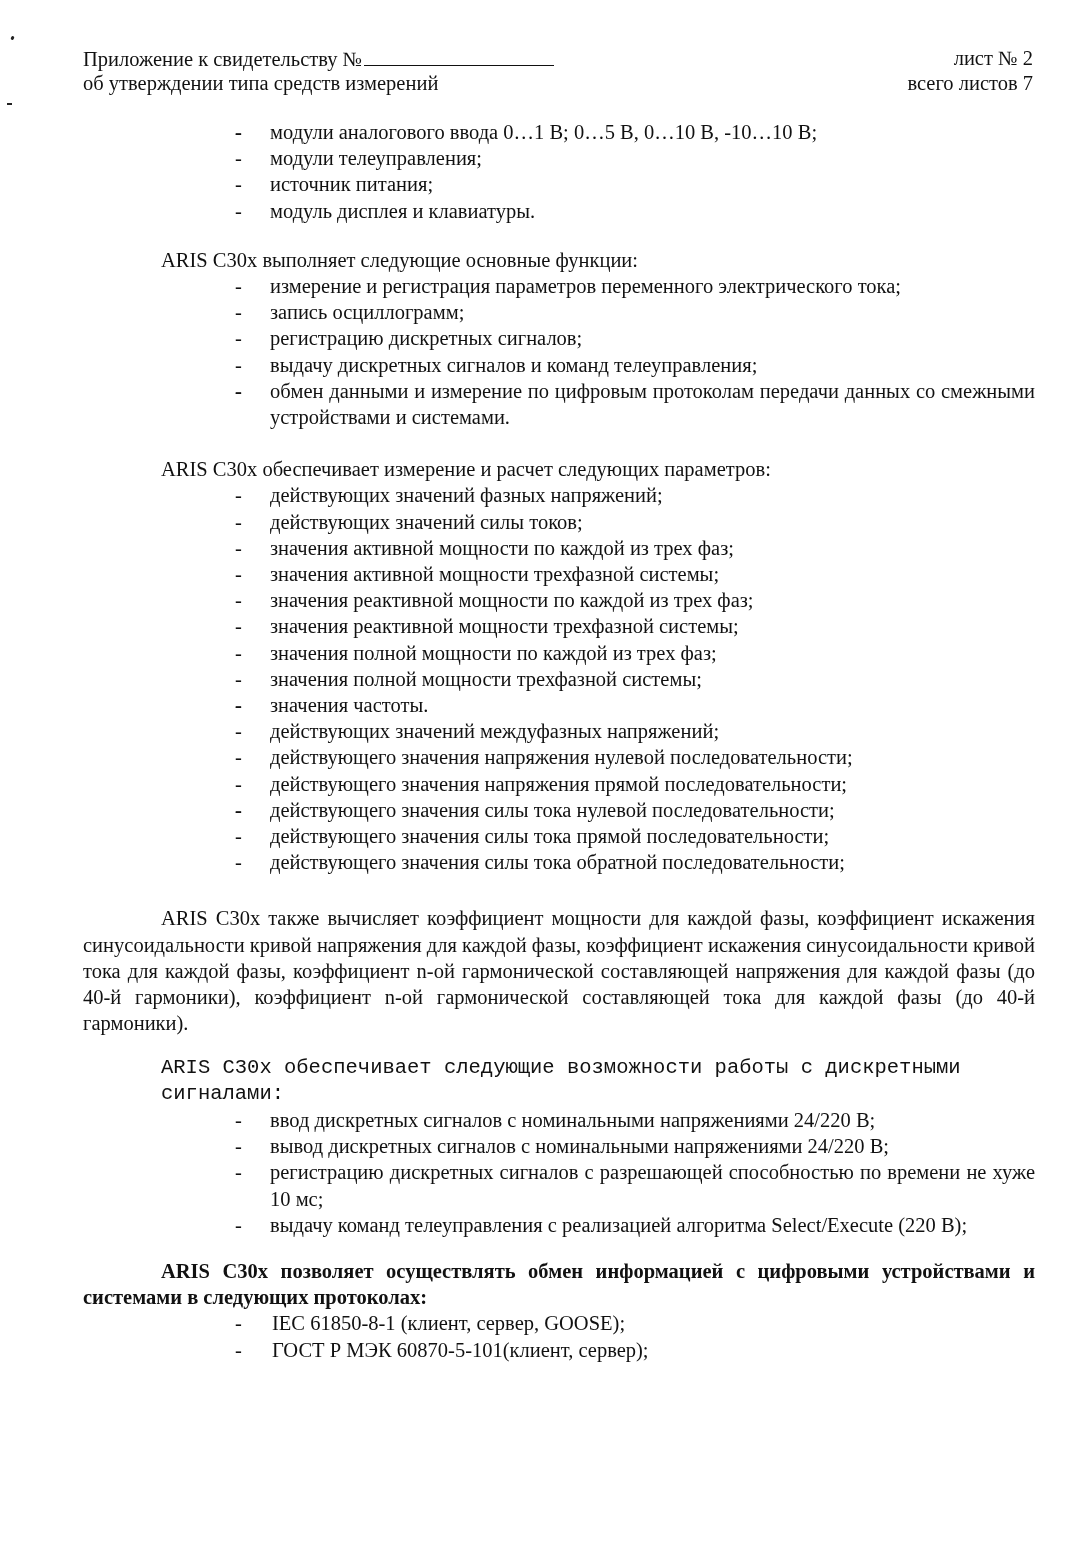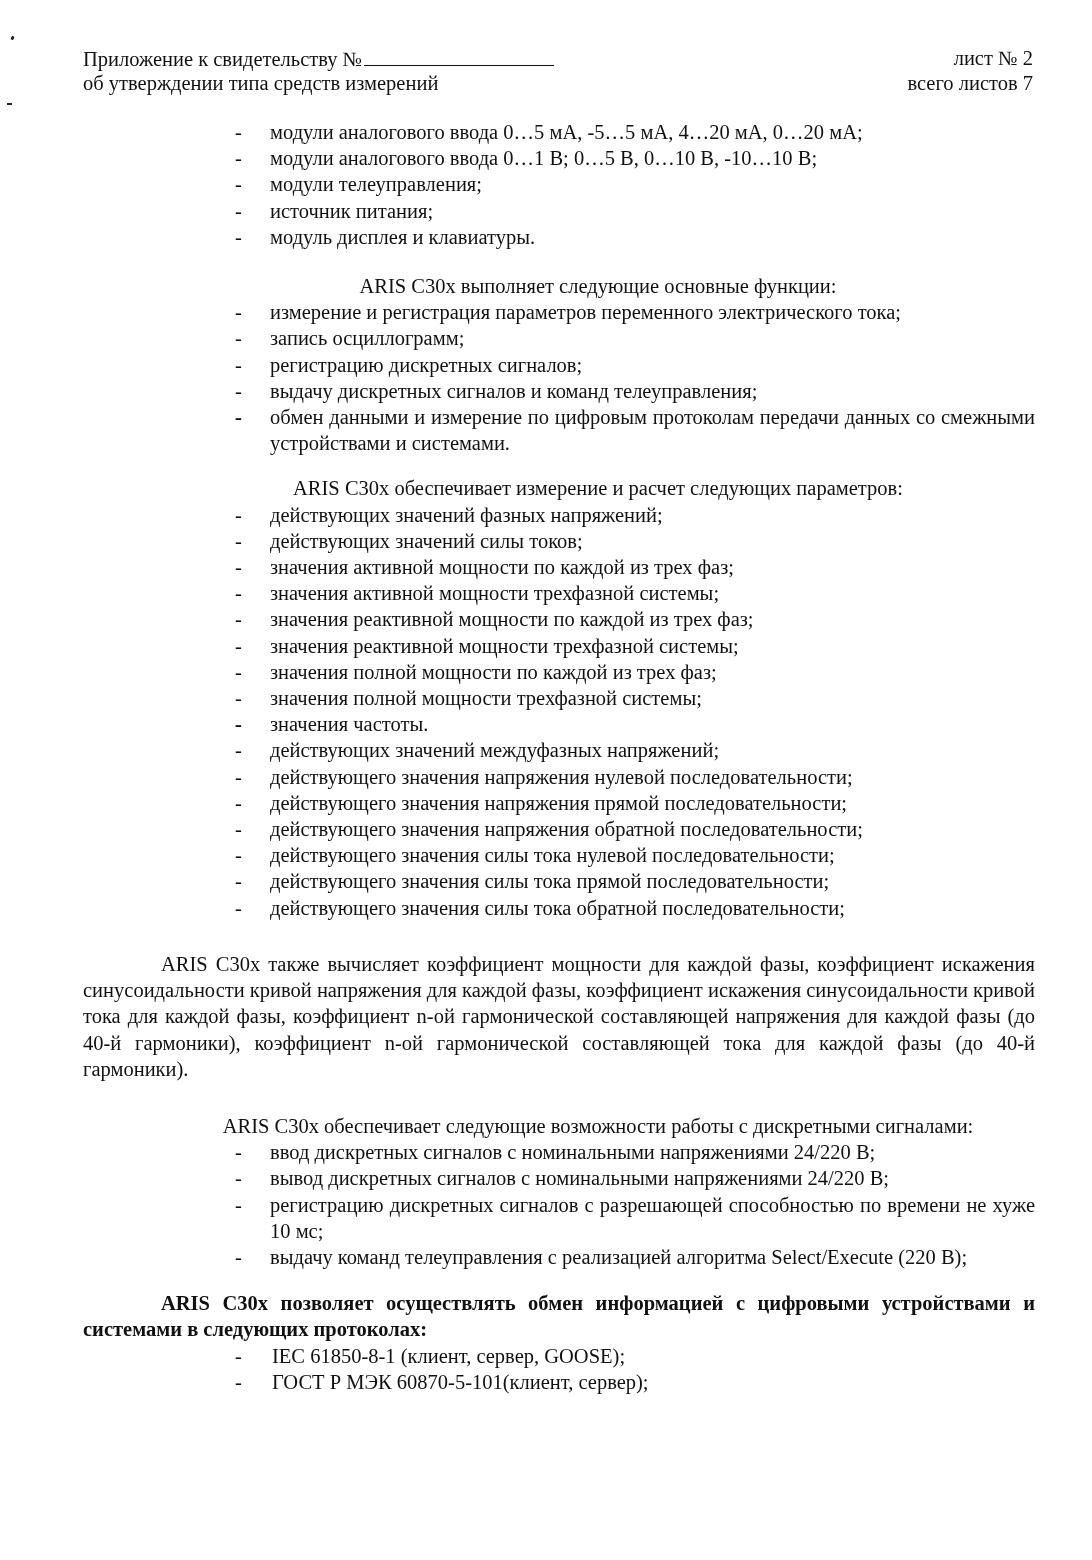--- a/index.html
+++ b/index.html
@@ -14,21 +14,21 @@
     .mark-dash { position: absolute; left: 7px; top: 103px; width: 5px; height: 2px; background: #222; }
     .header { position: absolute; left: 83px; top: 46px; width: 950px; }
     .header-row { display: flex; justify-content: space-between; height: 25px; line-height: 25px; }
     .blank { display: inline-block; width: 190px; border-bottom: 1.5px solid #111; height: 19px; vertical-align: baseline; margin-left: 2px; }
     .content { position: absolute; left: 83px; top: 119px; width: 952px; }
     ul.dash { list-style: none; margin: 0; padding: 0; }
     ul.dash li { position: relative; padding-left: 187px; }
     ul.dash li .bullet { position: absolute; left: 152px; top: 0; }
     ul.dash.wide li .text { display: block; text-align: justify; }
     ul.dash.proto li { padding-left: 189px; }
-    .intro { padding-left: 78px; margin-top: 21px; text-align: center; }
+    .intro { padding-left: 78px; margin-top: 21px; }
     .para { text-indent: 78px; text-align: justify; margin-top: 28px; }
     .text { display: inline; }
   </style>
 </head>
 <body>
 
 <div class="mark-dot"></div>
 <div class="mark-dash"></div>
 
 <div class="header">
@@ -38,21 +38,21 @@
   </div>
   <div class="header-row">
     <span>об утверждении типа средств измерений</span>
     <span>всего листов 7</span>
   </div>
 </div>
 
 <div class="content">
 
   <ul class="dash">
-    <li><span class="bullet">-</span><span class="text">модули аналогового ввода 0…5 мА, -5…5 мА, 4…20 мА, 0…20 мА;</span></li>
+    <li><span class="bullet">-</span></li>
     <li><span class="bullet">-</span><span class="text">модули аналогового ввода 0…1 В; 0…5 В, 0…10 В,  -10…10 В;</span></li>
     <li><span class="bullet">-</span><span class="text">модули телеуправления;</span></li>
     <li><span class="bullet">-</span><span class="text">источник питания;</span></li>
     <li><span class="bullet">-</span><span class="text">модуль дисплея и клавиатуры.</span></li>
   </ul>
 
   <div class="intro" style="margin-top:23px;">ARIS C30x выполняет следующие основные функции:</div>
   <ul class="dash wide">
     <li>
         <span class="bullet">-</span>
@@ -72,44 +72,44 @@
       </li>
     <li>
         <span class="bullet">-</span>
       </li>
     <li>
         <span class="bullet">-</span>
         <span class="text">обмен данными и измерение по цифровым протоколам передачи данных со смежными устройствами и системами.</span>
       </li>
   </ul>
 
-  <div class="intro" style="margin-top:19px;">ARIS C30x обеспечивает измерение и расчет следующих параметров:</div>
+  <div class="intro" style="margin-top:26px;">ARIS C30x обеспечивает измерение и расчет следующих параметров:</div>
   <ul class="dash">
     <li><span class="bullet">-</span><span class="text">действующих значений фазных напряжений;</span></li>
     <li><span class="bullet">-</span><span class="text">действующих значений силы токов;</span></li>
     <li><span class="bullet">-</span><span class="text">значения активной мощности по каждой из трех фаз;</span></li>
     <li><span class="bullet">-</span><span class="text">значения активной мощности трехфазной системы;</span></li>
     <li><span class="bullet">-</span><span class="text">значения реактивной мощности по каждой из трех фаз;</span></li>
     <li><span class="bullet">-</span><span class="text">значения реактивной мощности трехфазной системы;</span></li>
     <li><span class="bullet">-</span><span class="text">значения полной мощности по каждой из трех фаз;</span></li>
     <li><span class="bullet">-</span><span class="text">значения полной мощности трехфазной системы;</span></li>
     <li><span class="bullet">-</span></li>
     <li><span class="bullet">-</span><span class="text">значения частоты.</span></li>
     <li><span class="bullet">-</span><span class="text">действующих значений междуфазных напряжений;</span></li>
     <li><span class="bullet">-</span><span class="text">действующего значения напряжения нулевой последовательности;</span></li>
     <li><span class="bullet">-</span><span class="text">действующего значения напряжения прямой последовательности;</span></li>
-    <li><span class="bullet">-</span><span class="text">действующего значения напряжения обратной последовательности;</span></li>
+    <li><span class="bullet">-</span></li>
     <li><span class="bullet">-</span><span class="text">действующего значения силы тока нулевой последовательности;</span></li>
     <li><span class="bullet">-</span><span class="text">действующего значения силы тока прямой последовательности;</span></li>
     <li><span class="bullet">-</span><span class="text">действующего значения силы тока обратной последовательности;</span></li>
   </ul>
 
   <div class="para" style="margin-top:30px;">ARIS C30x также вычисляет коэффициент мощности для каждой фазы, коэффициент искажения синусоидальности кривой напряжения для каждой фазы, коэффициент искажения синусоидальности кривой тока для каждой фазы, коэффициент n-ой гармонической составляющей напряжения для каждой фазы (до 40-й гармоники), коэффициент n-ой гармонической составляющей тока для каждой фазы (до 40-й гармоники).</div>
 
-  <div class="intro" style="margin-top:31px;">ARIS C30x обеспечивает следующие возможности работы с дискретными сигналами:</div>
+  <div class="intro" style="margin-top:18px;font-family:Liberation Mono, monospace;">ARIS C30x обеспечивает следующие возможности работы с дискретными сигналами:</div>
   <ul class="dash wide">
     <li>
         <span class="bullet">-</span>
         <span class="text">ввод дискретных сигналов с номинальными напряжениями 24/220 В;</span>
       </li>
     <li>
         <span class="bullet">-</span>
         <span class="text">вывод дискретных сигналов с номинальными напряжениями 24/220 В;</span>
       </li>
     <li>

